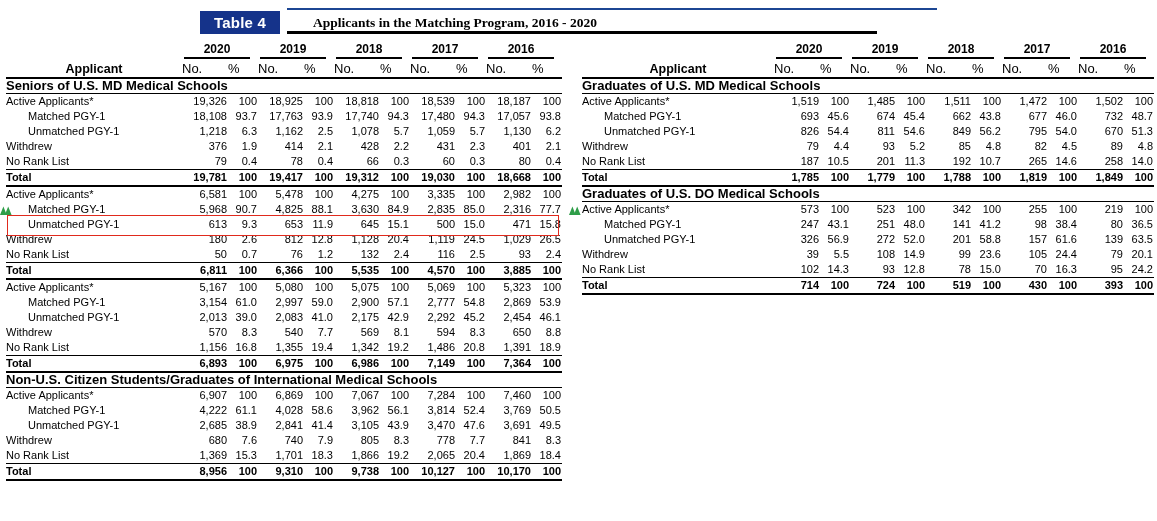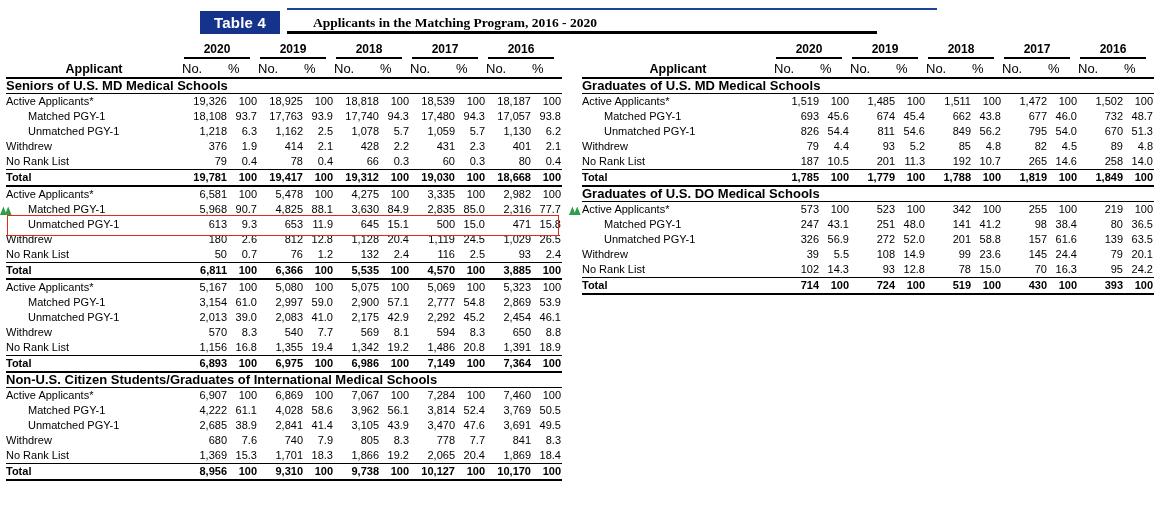--- a/index.html
+++ b/index.html
@@ -590,21 +590,21 @@
           <td class="num">63.5</td>
         </tr>
         <tr class="data">
           <td class="lbl">Withdrew</td>
           <td class="num">39</td>
           <td class="num">5.5</td>
           <td class="num">108</td>
           <td class="num">14.9</td>
           <td class="num">99</td>
           <td class="num">23.6</td>
-          <td class="num">145</td>
+          <td class="num">105</td>
           <td class="num">24.4</td>
           <td class="num">79</td>
           <td class="num">20.1</td>
         </tr>
         <tr class="data">
           <td class="lbl">No Rank List</td>
           <td class="num">102</td>
           <td class="num">14.3</td>
           <td class="num">93</td>
           <td class="num">12.8</td>

